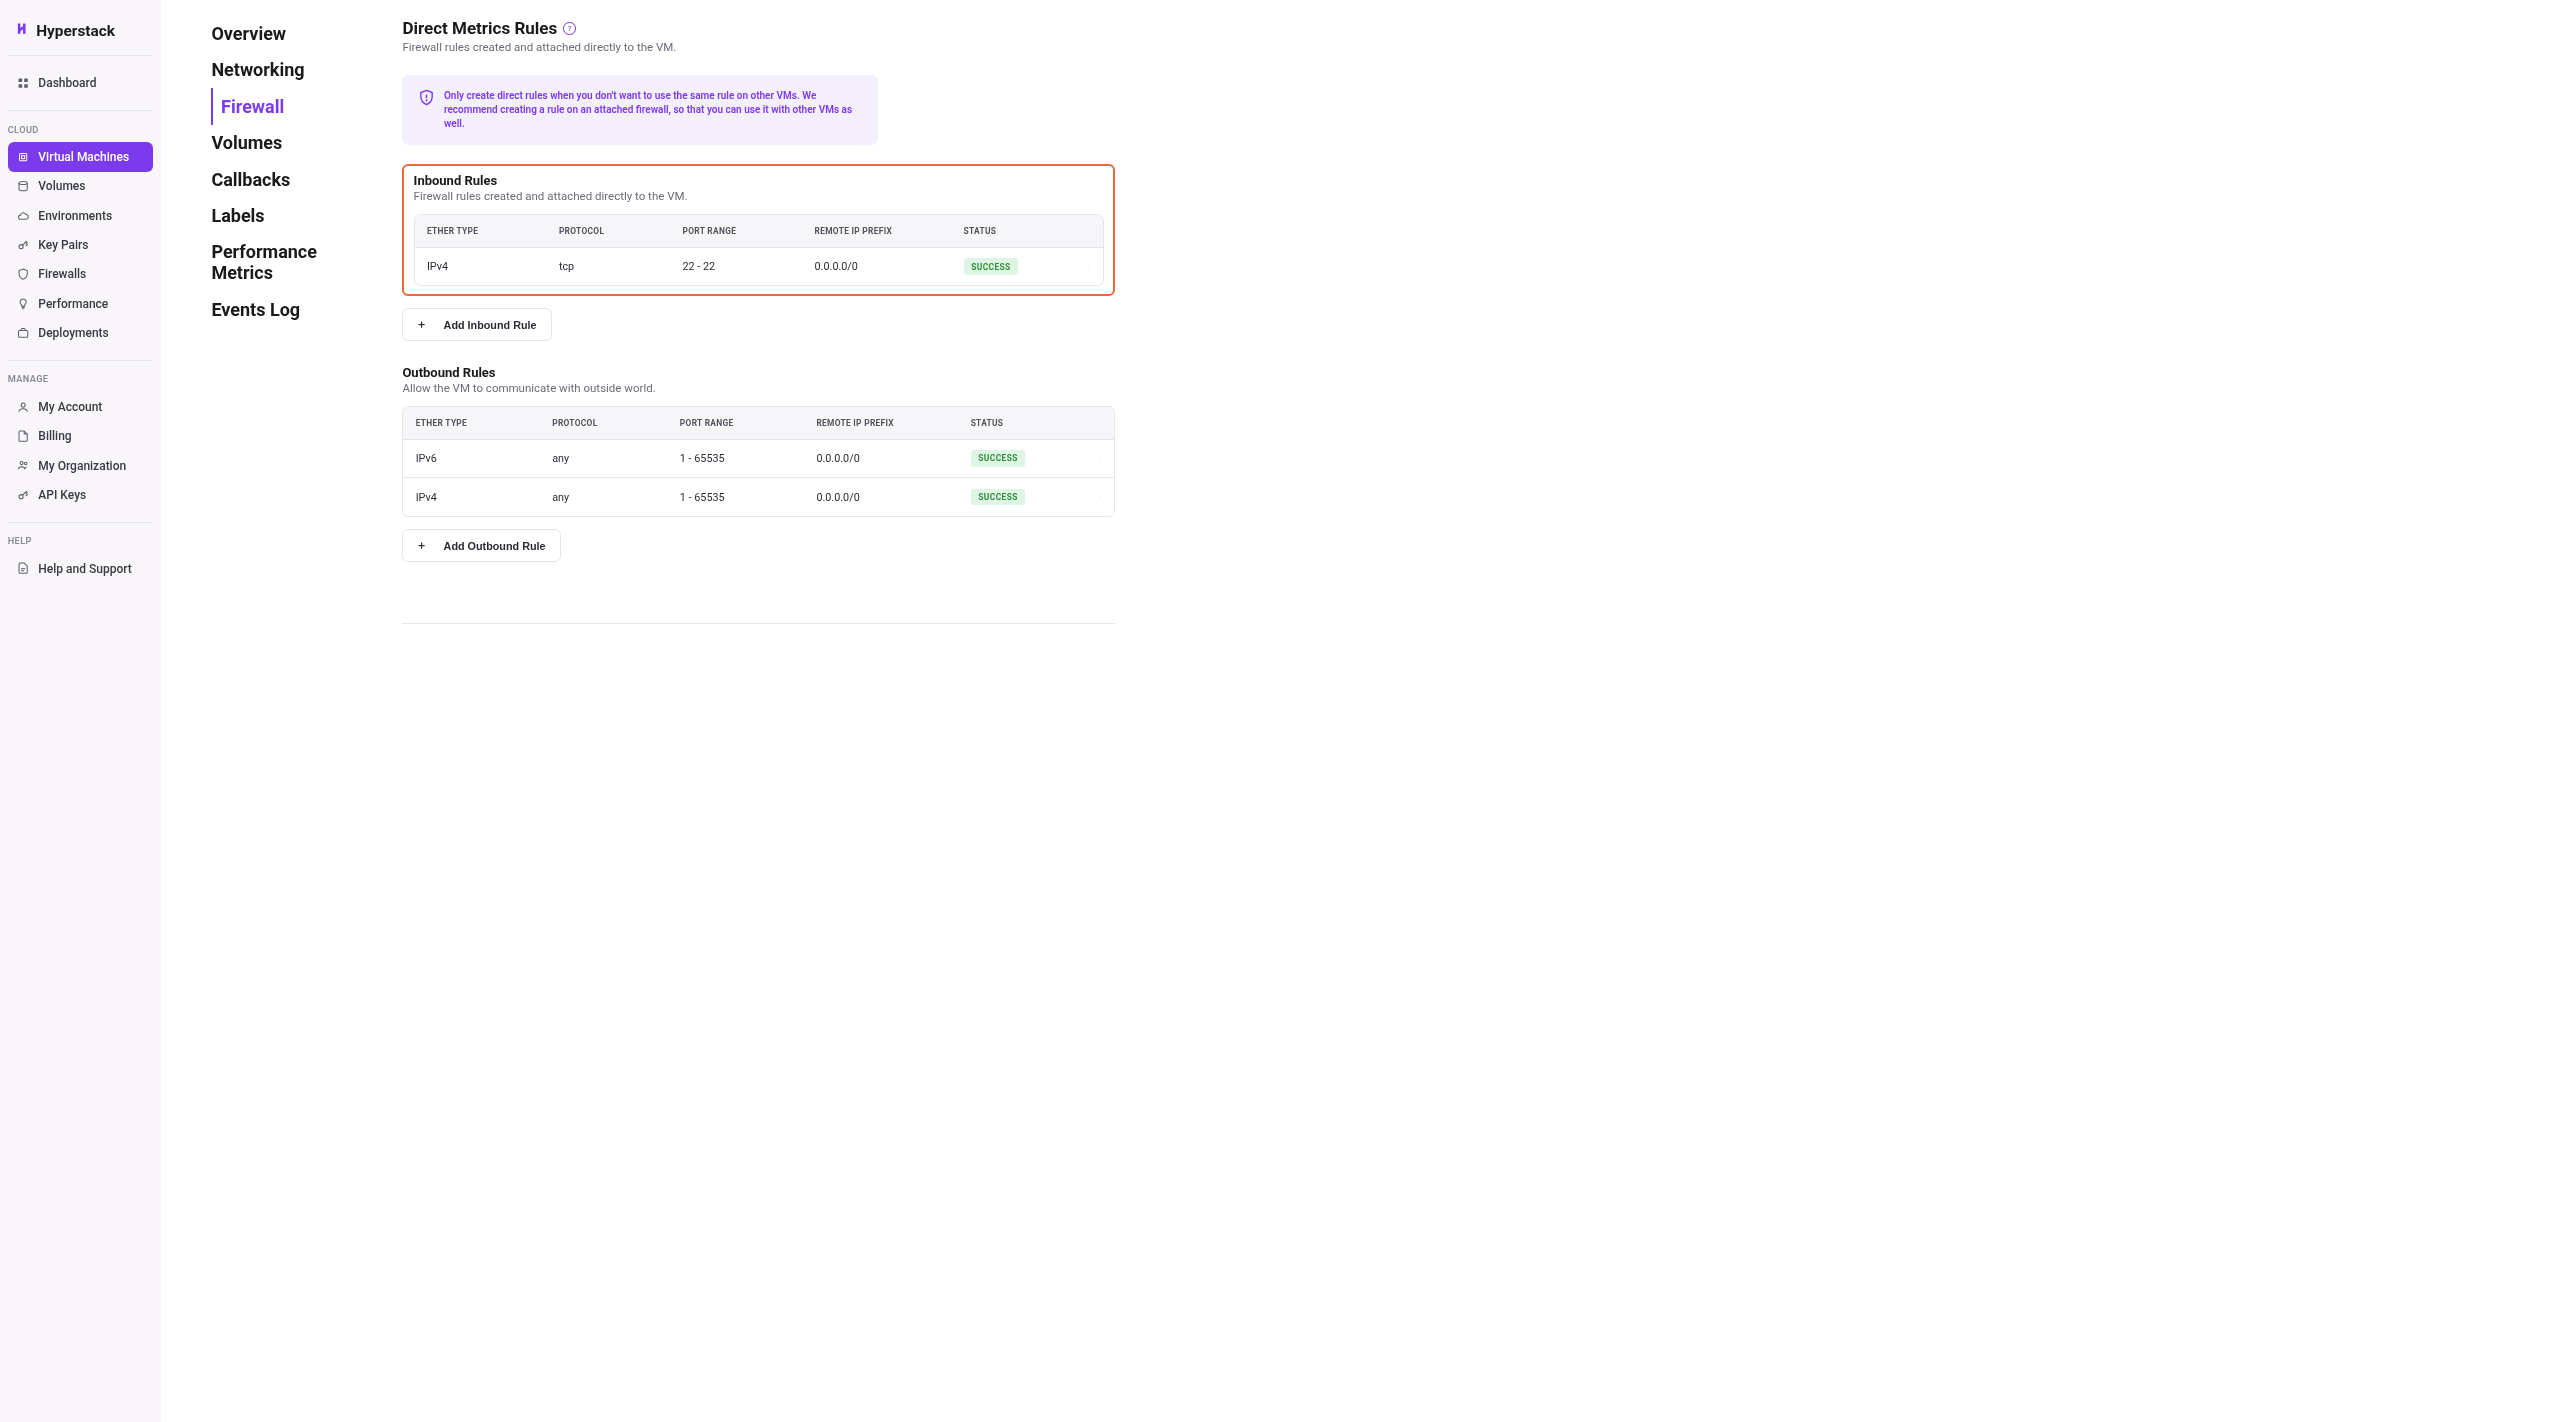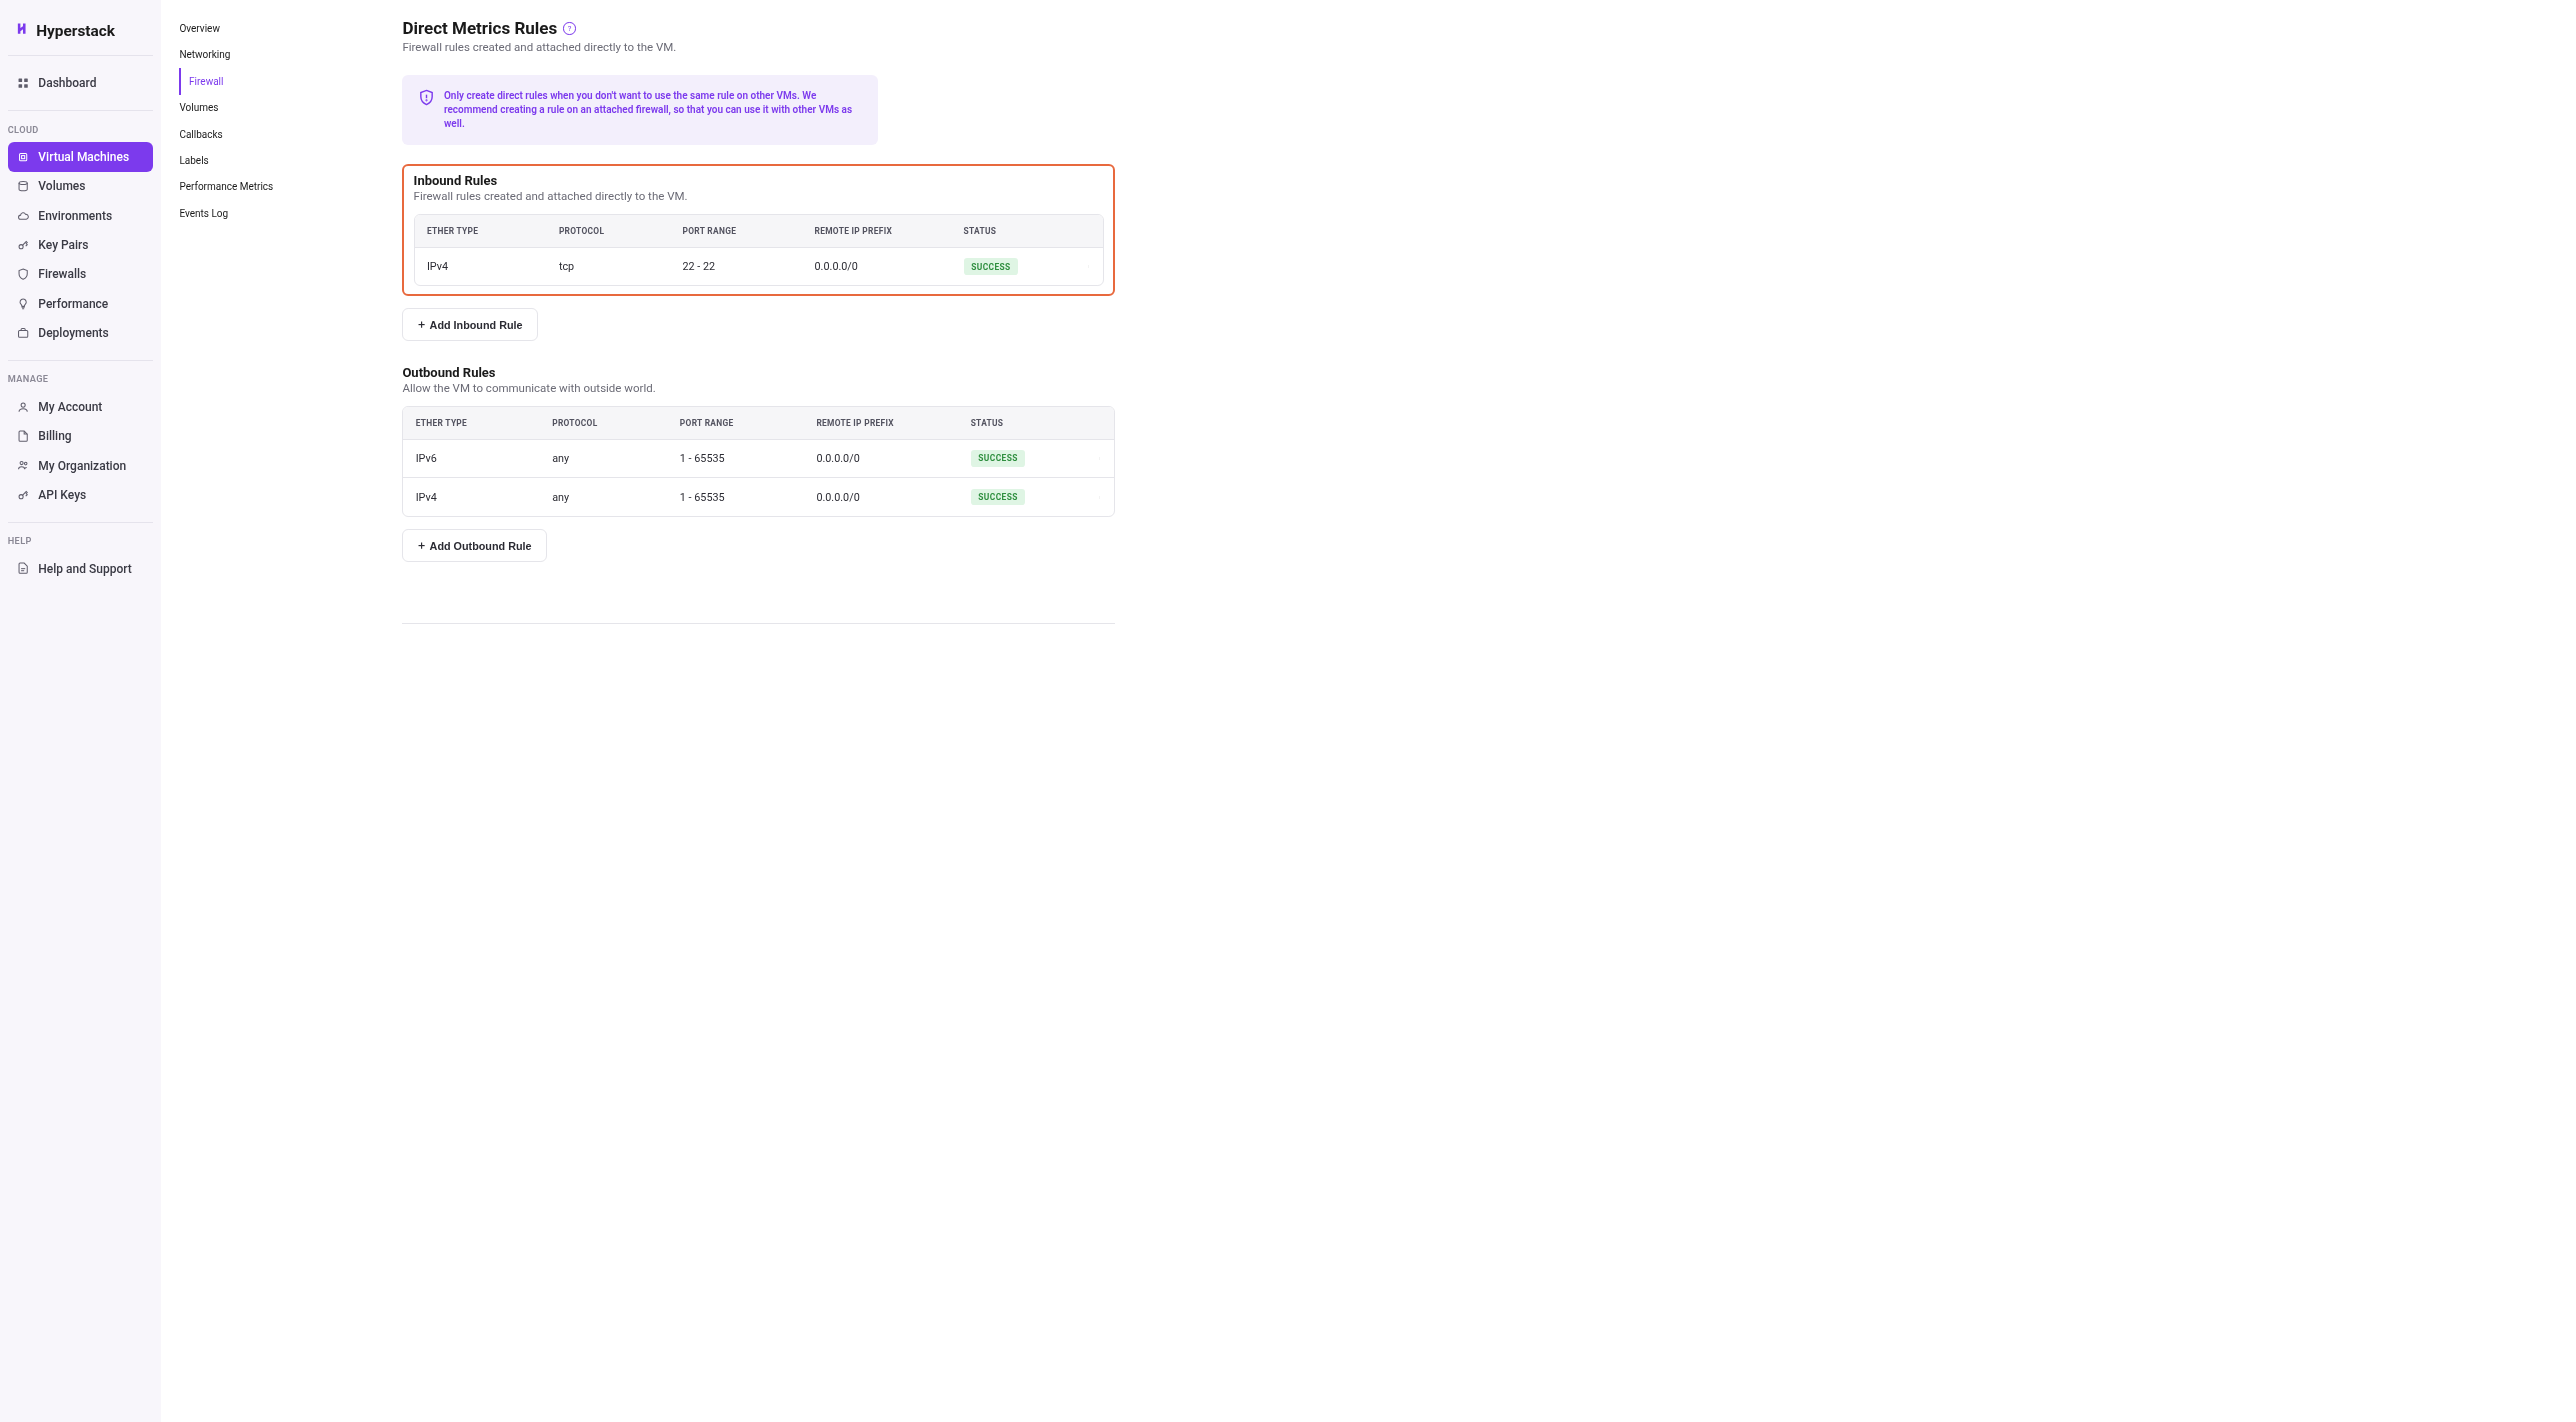--- a/index.html
+++ b/index.html
@@ -63,24 +63,25 @@
 }
 .nav-item svg { width: 12.3px; height: 12.3px; color: #5f5d6b; flex-shrink: 0; }
 .nav-item.active { background: #7c3aed; color: #fff; }
 .nav-item.active svg { color: #fff; }
 .subnav {
   width: 223px;
   padding: 15.4px 18.4px;
 }
 .subnav-item {
   padding: 7.7px 0;
-  font-size: 10px;
-  font-weight: 400;
+  font-size: 18px;
+  font-weight: 700;
   color: #1a1a1a;
   cursor: pointer;
+  margin-left: 32px;
 }
 .subnav-item.active {
   color: #7c3aed;
   border-left: 2.3px solid #7c3aed;
   padding-left: 7.7px;
 }
 .main {
   flex: 1;
   padding: 18.4px 37px 31px 18.4px;
   max-width: 768px;
@@ -162,21 +163,21 @@
   display: flex;
   align-items: center;
   justify-content: center;
   color: #8a8895;
   cursor: pointer;
 }
 .row-menu svg { width: 12.3px; height: 12.3px; }
 .add-btn {
   display: inline-flex;
   align-items: center;
-  gap: 3px;
+  gap: 17px;
   margin-top: 12.3px;
   padding: 9.2px 14px;
   border: 0.8px solid #e5e5ea;
   border-radius: 6.1px;
   background: #fff;
   color: #2b2b33;
   font-weight: 600;
   font-size: 10.8px;
   cursor: pointer;
 }

